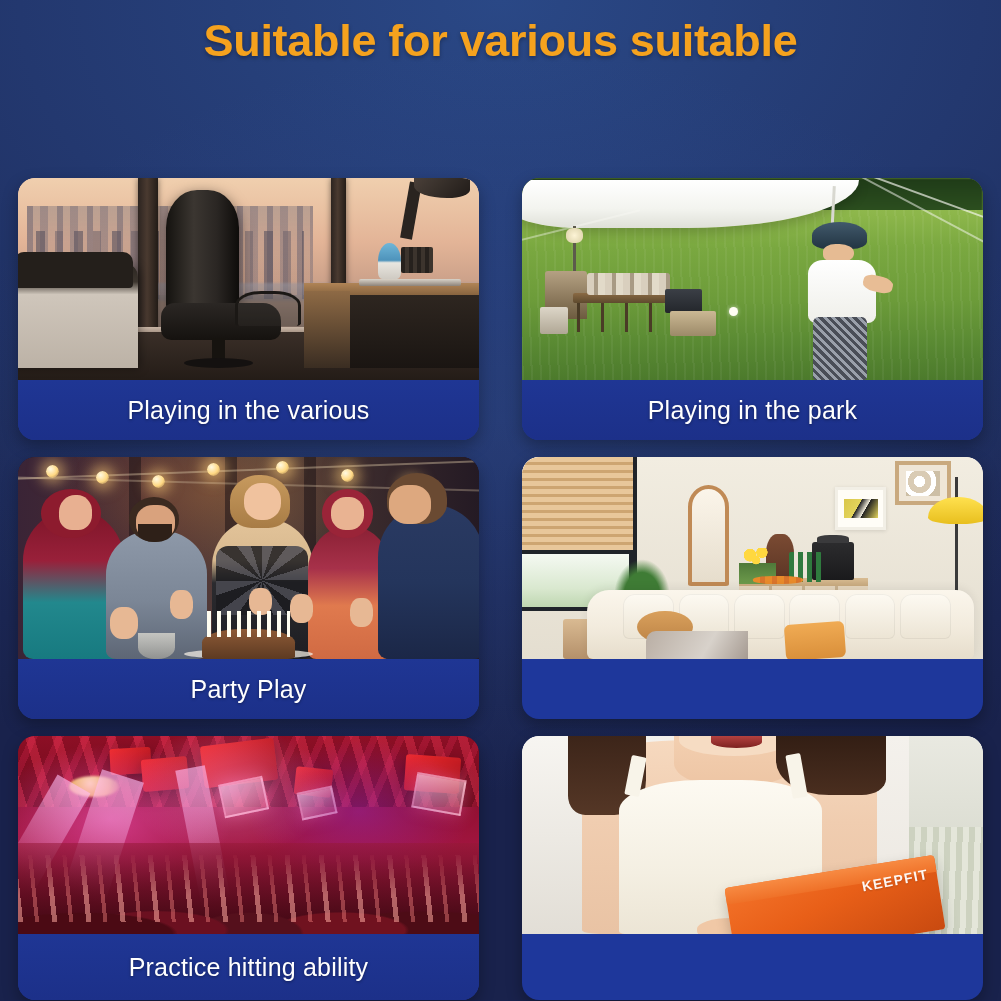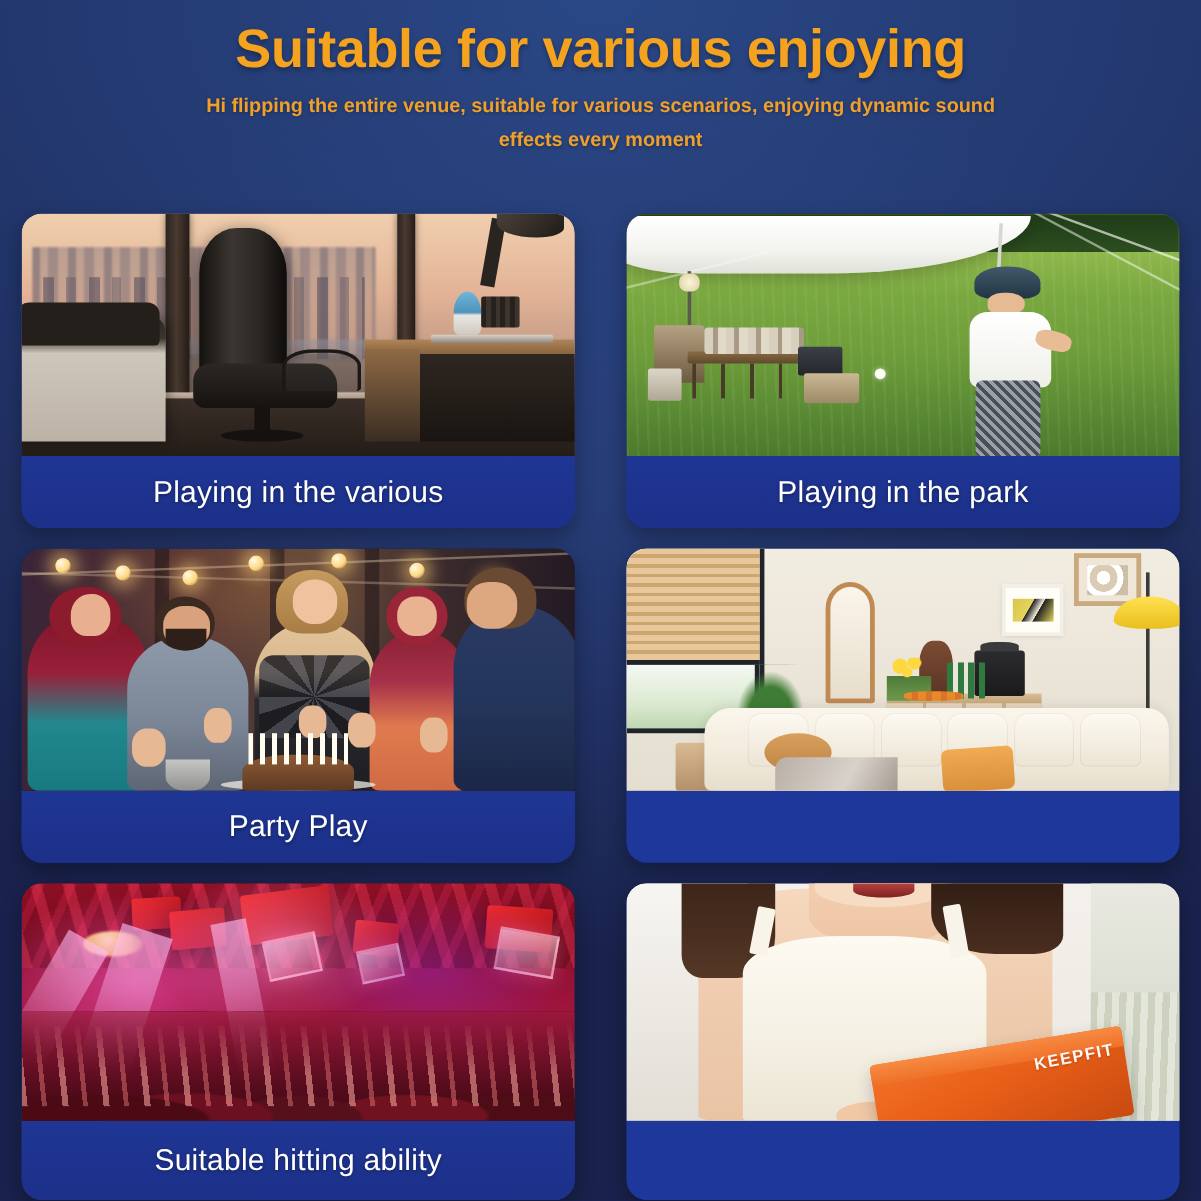--- a/index.html
+++ b/index.html
@@ -379,22 +379,21 @@
     transform:rotate(-2deg);opacity:.95;text-shadow:0 1px 2px rgba(0,0,0,.2);}
   .s-gift .hand{position:absolute;left:38%;top:92%;width:16%;height:12%;
     background:#f0c8a6;border-radius:46%;}
 </style>
 </head>
 <body>
 
 <div class="page"></div>
 
 <div class="header">
-  <h1 class="title">Suitable for various enjoying</h1>
-  <p class="subtitle">Hi flipping the entire venue, suitable for various scenarios, enjoying dynamic sound effects every moment</p>
+  <h1 class="title">Suitable for various suitable</h1>
 </div>
 
 <div class="grid">
 
   <div class="card">
     <div class="photo">
       <div class="scene s-office">
         <div class="sky"></div>
           <div class="cityfar"></div>
           <div class="citynear"></div>
@@ -557,21 +556,21 @@
           <div class="scr sc3"></div>
         <div class="haze"></div>
         <div class="beam b1"></div>
           <div class="beam b2"></div>
           <div class="beam b3"></div>
         <div class="crowd"></div>
           <div class="hands"></div>
       </div>
     </div>
     <div class="caption">
-      <span>Suitable hitting ability</span>
+      <span>Practice hitting ability</span>
     </div>
   </div>
 
   <div class="card r3">
     <div class="photo">
       <div class="scene s-gift">
         <div class="bgl"></div>
           <div class="bgr"></div>
           <div class="stripes"></div>
         <div class="body"></div>

